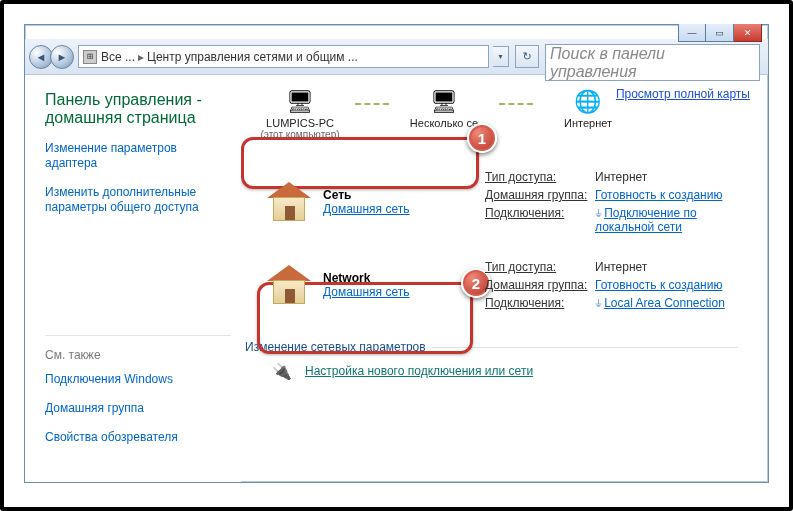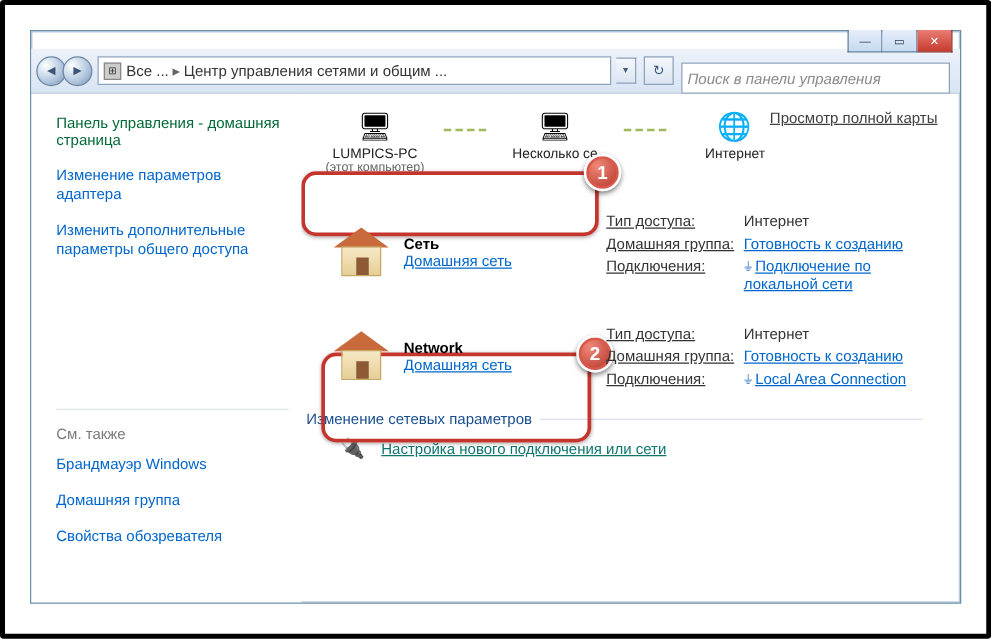--- a/index.html
+++ b/index.html
@@ -15,41 +15,41 @@
 
   
   .addr-row { height:36px; display:flex; align-items:center; gap:4px; background:linear-gradient(#edf2fa,#d9e4f3); border-bottom:1px solid #b5c6dd; padding:0 8px 0 4px; margin-top:14px;}
   .nav-btns { display:flex; align-items:center; gap:-4px;}
   .nav-circle { width:24px; height:24px; border-radius:50%; background:radial-gradient(circle at 30% 30%,#fff,#b0c5dd 60%,#7893b0); border:1px solid #6b86a2; display:flex; align-items:center; justify-content:center; font-size:11px; color:#3a5577; }
   .nav-circle:nth-child(2){margin-left:-3px;}
   .addr-box { flex:1; height:23px; background:#fff; border:1px solid #8ea3bc; display:flex; align-items:center; padding:0 4px; font-size:12px; color:#333; overflow:hidden; }
   .addr-box .sep { margin:0 3px; color:#666;}
   .addr-drop { width:16px;height:21px;background:linear-gradient(#f4f7fc,#dbe5f2);border:1px solid #8ea3bc;border-left:none;display:flex;align-items:center;justify-content:center;font-size:7px;color:#4a5a73;}
   .refresh { width:24px;height:23px;background:linear-gradient(#f4f7fc,#dbe5f2);border:1px solid #8ea3bc;margin-left:2px;display:flex;align-items:center;justify-content:center;font-size:11px;color:#3a5577;}
-  .search-box { width:215px; height:25px; background:#fff; border:1px solid #8ea3bc; margin-left:2px; display:flex; align-items:center; padding:0 4px; font-size:12px; color:#8a8a8a; font-style:italic;margin-top:12px;}
+  .search-box { width:215px; height:37px; background:#fff; border:1px solid #8ea3bc; margin-left:2px; display:flex; align-items:center; padding:0 4px; font-size:16px; color:#8a8a8a; font-style:italic;margin-top:12px;}
   .cp-ico { width:14px; height:14px; margin-right:4px; background:#ccc; border:1px solid #888; font-size:8px; display:flex;align-items:center;justify-content:center;}
 
   
   .body { flex:1; display:flex; overflow:hidden; }
 
   
   .sidebar { width:216px; background:#fff; padding:16px 10px 10px 20px; font-size:12px; }
-  .sidebar .title { color:#036a37; font-size:12px; margin-bottom:2px;}
+  .sidebar .title { color:#036a37; font-size:16px; margin-bottom:2px;}
   .sidebar a.side-link { color:#0066cc; text-decoration:none; display:block; margin-top:14px; line-height:15px;}
   .sidebar .seealso-hdr { color:#7a7a7a; margin-top:120px; border-top:1px solid #e0e5ec; padding-top:12px;}
 
   
   .main { flex:1; position:relative; padding:12px 30px 0 4px; font-size:12px; overflow:hidden;}
   .map-row { display:flex; align-items:flex-start; gap:0px; }
   .map-item { text-align:center; width:110px; font-size:11px;}
   .map-item .mi-ico { width:36px; height:30px; margin:0 auto; display:flex; align-items:center; justify-content:center; font-size:22px;}
   .map-item .mi-cap { color:#222; }
   .map-item .mi-sub { color:#666; font-size:10px;}
   .map-dash { flex:0 0 34px; border-top:2px dashed #9fb85b; margin-top:16px;}
-  .full-map { position:absolute; right:18px; top:12px; color:#404040; font-size:12px;}
+  .full-map { position:absolute; right:18px; top:12px; color:#1d4ed8; font-size:12px;}
 
   .sec-row { display:flex; align-items:center; margin-top:8px;}
   .sec-hdr { color:#194e8e; }
   .sec-line { flex:1; border-top:1px solid #d8e0eb; margin-left:6px; margin-right:6px;}
   .sec-right { color:#0066cc; }
 
   .net-block { display:flex; margin-top:14px; position:relative;}
   .net-left { display:flex; align-items:center; width:230px;}
   .house { width:44px; height:40px; margin-left:22px; margin-right:12px; position:relative;}
   .roof { position:absolute; top:0; left:0; width:0;height:0;border-left:22px solid transparent;border-right:22px solid transparent;border-bottom:16px solid #c96a3d;}
@@ -59,21 +59,21 @@
   .net-labels a { color:#0066cc; font-size:12px;}
   .net-right { flex:1; display:grid; grid-template-columns:110px 1fr; row-gap:4px; font-size:12px; padding-left:10px;}
   .nr-l { color:#333;text-decoration:underline; }
   .nr-v { color:#333; }
   .nr-v a { color:#0066cc; }
   .conn-ico { color:#2e72c8; margin-right:2px; font-size:10px;}
   .red-box { position:absolute; border:3px solid #c4352e; border-radius:12px; box-shadow:0 1px 3px rgba(0,0,0,.3);}
 
   .badge { position:absolute; width:30px; height:30px; border-radius:50%; background:radial-gradient(circle at 35% 30%,#f08878,#b02f24); border:2px solid #fff; box-shadow:0 2px 4px rgba(0,0,0,.5),inset 0 0 0 2px #d8584b; display:flex; align-items:center; justify-content:center; color:#fff; font-weight:bold; font-size:15px;}
 
-  .change-hdr { color:#194e8e; margin-top:18px; display:flex; align-items:center;}
+  .change-hdr { color:#194e8e; margin-top:30px; display:flex; align-items:center;}
   .change-line { flex:1; border-top:1px solid #d8e0eb; margin-left:6px;}
   .wiz-row { display:flex; align-items:center; margin-top:6px; gap:10px; padding-left:24px;}
   .wiz-ico { width:26px; height:22px; display:flex; align-items:center; justify-content:center; font-size:16px;}
   .wiz-row a { color:#0f766e; font-size:12px;}
 </style>
 </head>
 <body>
 
 <div class="outer-frame"></div>
 <div class="window">
@@ -98,21 +98,21 @@
     <div class="refresh">↻</div>
     <div class="search-box">Поиск в панели управления</div>
   </div>
 
   <div class="body">
     <div class="sidebar">
       <div class="title">Панель управления - домашняя страница</div>
       <a href="#" class="side-link">Изменение параметров адаптера</a>
       <a href="#" class="side-link">Изменить дополнительные параметры общего доступа</a>
       <div class="seealso-hdr">См. также</div>
-      <a href="#" class="side-link" style="margin-top:10px">Брандмауэр Windows</a>
+      <a href="#" class="side-link" style="margin-top:10px">Подключения Windows</a>
       <a href="#" class="side-link">Домашняя группа</a>
       <a href="#" class="side-link">Свойства обозревателя</a>
     </div>
 
     <div class="main">
       <a href="#" class="full-map">Просмотр полной карты</a>
 
       <div class="map-row">
         <div class="map-item">
           <div class="mi-ico">🖥</div>

